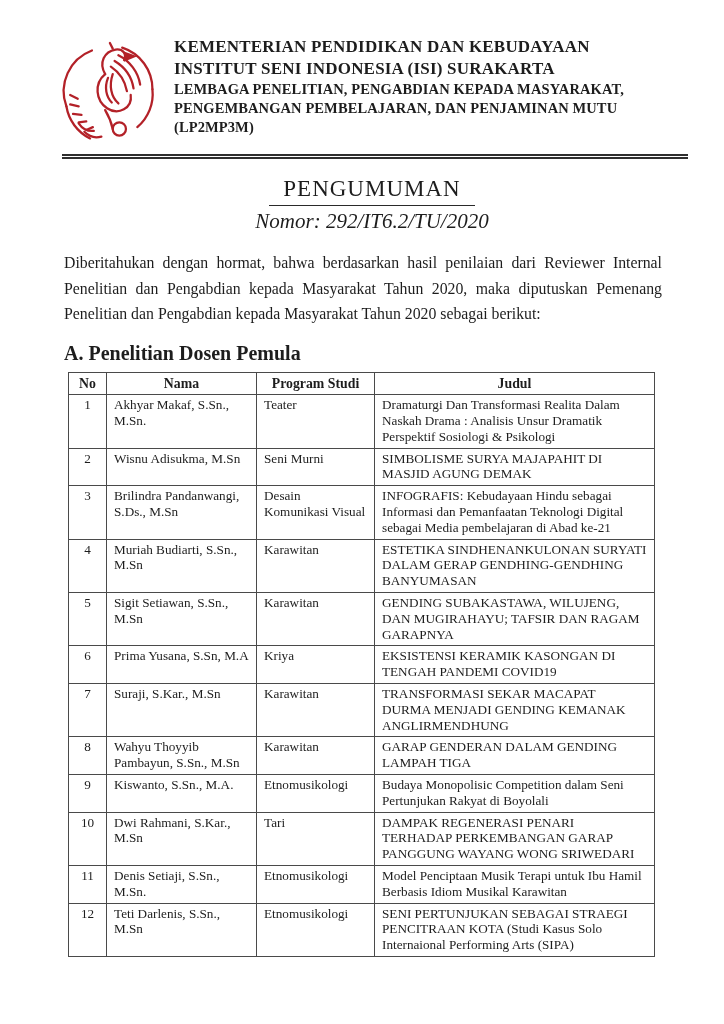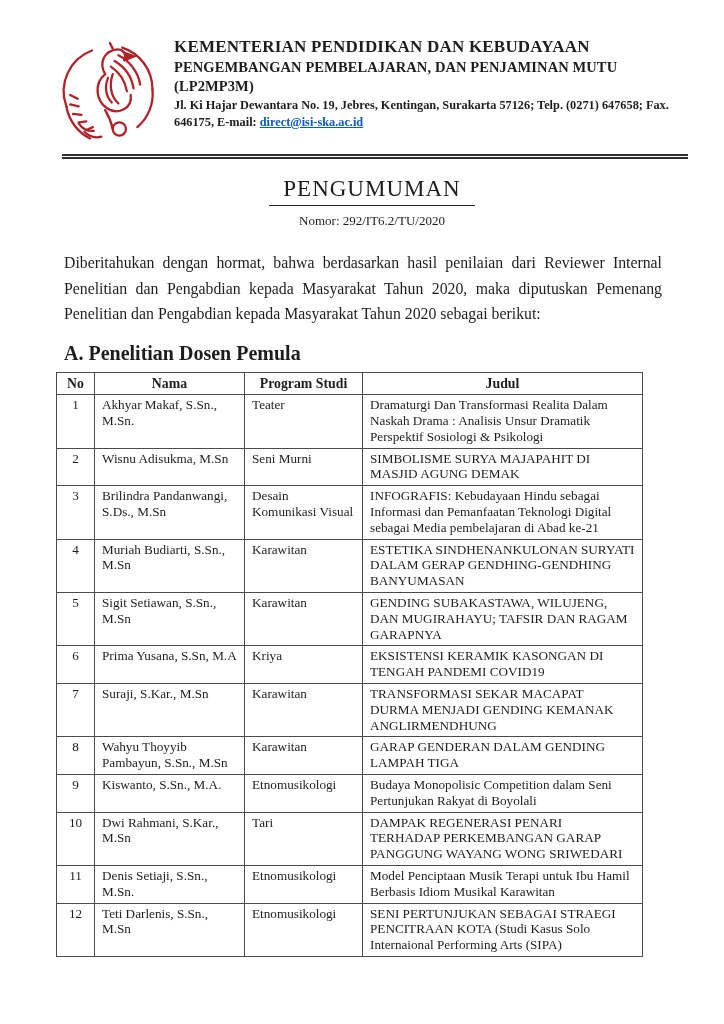--- a/index.html
+++ b/index.html
@@ -15,29 +15,29 @@
   .lh-big { font-size:17px; font-weight:600; line-height:22px; letter-spacing:.2px; }
   .lh-mid { font-size:14.5px; font-weight:600; line-height:19px; letter-spacing:.1px; }
   .lh-addr { font-size:12.3px; font-weight:600; line-height:17px; margin-top:1px; }
   .email { color:#0b5bc5; text-decoration:underline; cursor:pointer; font-weight:600; }
 
   .double-rule { margin:5px 0 0 6px; border-top:2px solid #2e2e2e; border-bottom:2px solid #2e2e2e; height:5px; }
 
   
   .title-block { text-align:center; margin-top:16px; }
   .doc-title { display:inline-block; font-size:23px; letter-spacing:1px; line-height:28px; border-bottom:1.6px solid #2a2a2a; padding:0 14px 2px; }
-  .doc-number { font-size:13px; margin-top:4px; line-height:22px; }
+  .doc-number { font-size:21px; margin-top:4px; line-height:22px;font-style:italic; }
 
   
   .body-text { margin:18px 26px 14px 8px; }
   .intro { font-size:15.8px; line-height:25.5px; text-align:justify; }
   .section-heading { font-size:20px; font-weight:700; margin:15px 26px 7px 8px; }
 
   
-  table.results { border-collapse:collapse; margin-left:0; width:586px; table-layout:fixed; }
+  table.results { border-collapse:collapse; margin-left:12px; width:586px; table-layout:fixed; }
   table.results th, table.results td { border:1px solid #4a4a4a; vertical-align:top; font-size:13.2px; line-height:15.8px; padding:2px 7px 3px; }
   table.results th { font-weight:700; text-align:center; font-size:13.8px; padding:3px 4px; }
   col.c-no { width:38px; } col.c-nama { width:150px; } col.c-prodi { width:118px; } col.c-judul { width:280px; }
   td.no-cell { text-align:center; padding-left:2px; padding-right:2px; }
 </style>
 </head>
 <body>
 
 <div class="page">
 
@@ -64,22 +64,23 @@
         <path d="M24 85 L32 84"></path>
         <path d="M32 93 L39 90"></path>
         <path d="M30 95 Q38 103 48 100"></path>
         <path d="M24 86 Q30 95 40 94"></path>
         <circle cx="67" cy="92" r="7"></circle>
         <path d="M52 72 Q58 82 60 92"></path>
       </svg>
     </div>
     <div class="lh-text">
       <div class="lh-big">KEMENTERIAN PENDIDIKAN DAN KEBUDAYAAN</div>
+      <div class="lh-big">INSTITUT SENI INDONESIA (ISI) SURAKARTA</div>
+      <div class="lh-mid">LEMBAGA PENELITIAN, PENGABDIAN KEPADA MASYARAKAT,</div>
       <div class="lh-mid">PENGEMBANGAN PEMBELAJARAN, DAN PENJAMINAN MUTU (LP2MP3M)</div>
-      <div class="lh-addr"><span>Jl. Ki Hajar Dewantara No. 19, Jebres, Kentingan, Surakarta 57126; Telp. (0271) 647658; Fax. 646175, E-mail: </span><a class="email" href="#">direct@isi-ska.ac.id</a></div>
     </div>
   </header>
 
   <div class="double-rule"></div>
 
   <div class="title-block">
     <div class="doc-title">PENGUMUMAN</div>
     <div class="doc-number">Nomor: 292/IT6.2/TU/2020</div>
   </div>
 

